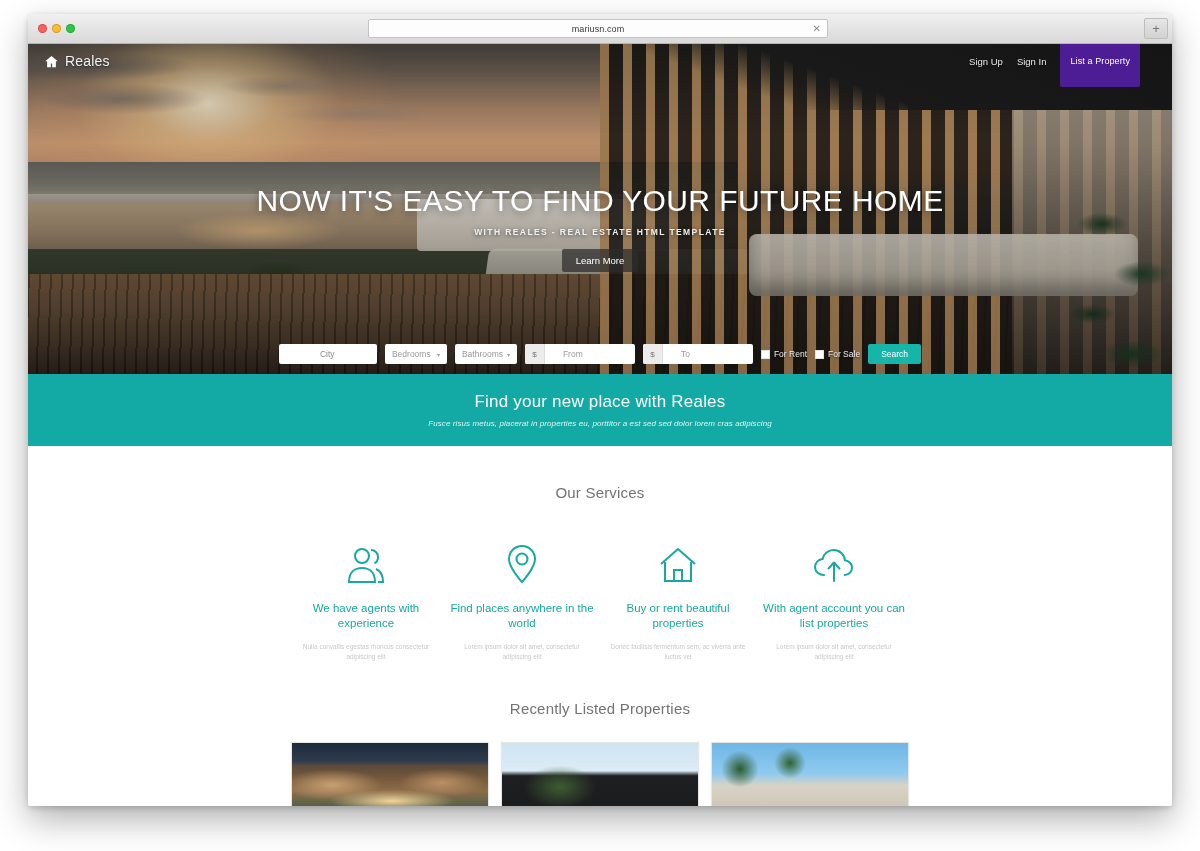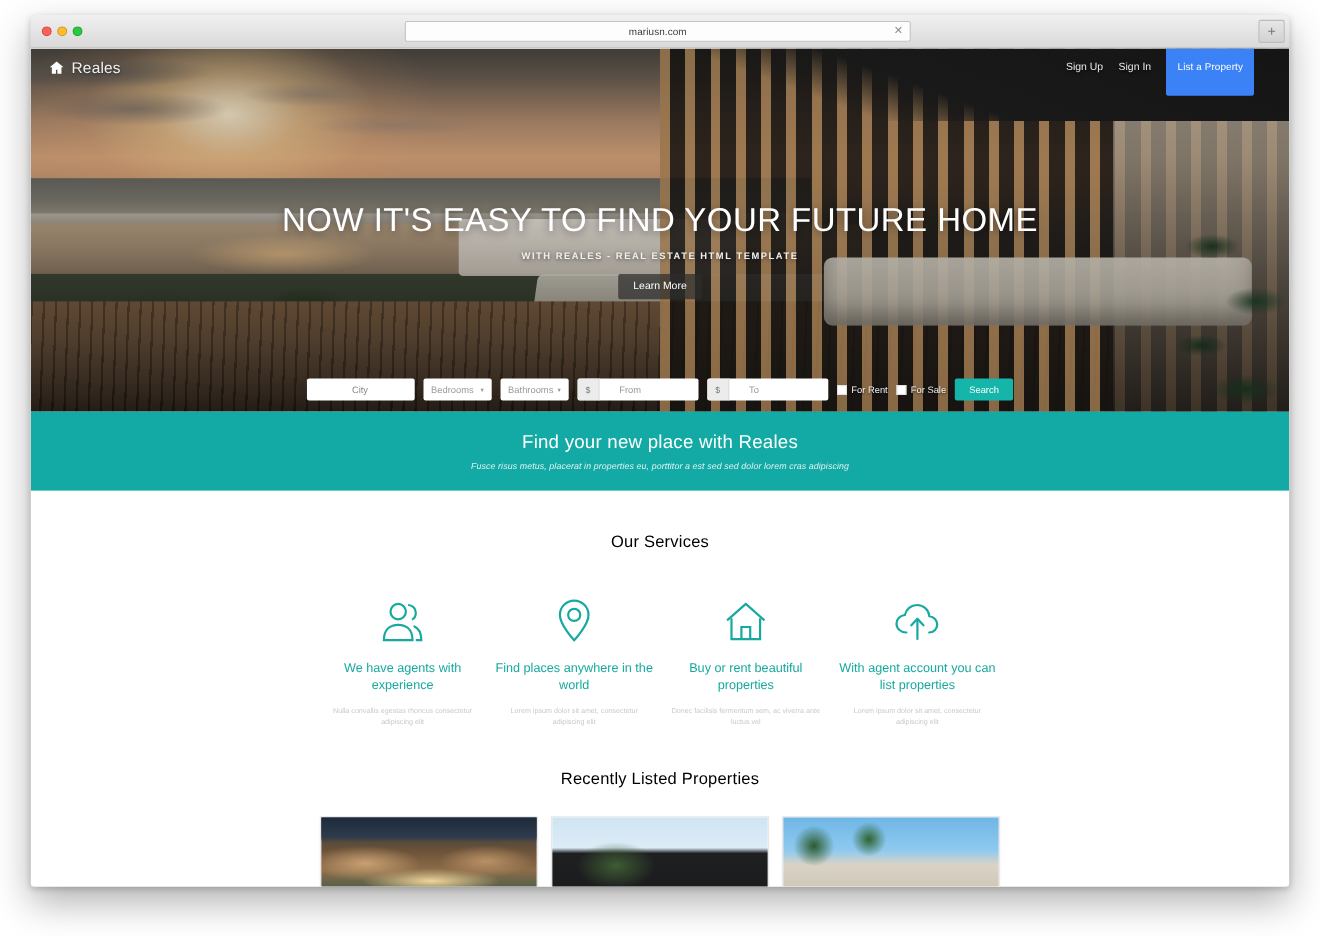--- a/index.html
+++ b/index.html
@@ -161,21 +161,21 @@
   
   .navbar {
     position:absolute; left:0; top:0; width:100%; height:34px;
     display:flex; align-items:center; z-index: 9;
   }
   .brand { display:flex; align-items:center; gap:6px; margin-left:16px; }
   .brand-name { color:#f2f2f2; font-size:14px; font-weight:400; letter-spacing:0.2px; text-shadow:0 1px 2px rgba(0,0,0,0.5); }
   .nav-right { margin-left:auto; display:flex; align-items:center; gap:14px; margin-right:32px; }
   .nav-link { color:#eaeaea; font-size:9.5px; text-shadow:0 1px 2px rgba(0,0,0,0.6); cursor:pointer; }
   .btn-list {
-    background:#3b82f6; color:#fff; font-size:9px;
+    background:#4c1d95; color:#fff; font-size:9px;
     padding:21px 10px; border-radius:2px; border:none; cursor:pointer;
     letter-spacing:0.1px;
   }
 
   
   .hero-copy { position:absolute; left:0; right:0; top:140px; text-align:center; z-index: 8; }
   .hero-title {
     color:#ffffff; font-size:30px; font-weight:300; letter-spacing:0.4px;
     text-shadow: 0 2px 8px rgba(0,0,0,0.45);
   }
@@ -221,21 +221,21 @@
   .banner {
     height:72px; background:#13aaa5;
     display:flex; flex-direction:column; align-items:center; justify-content:center;
   }
   .banner-title { color:#ffffff; font-size:17px; font-weight:300; letter-spacing:0.2px; }
   .banner-sub { margin-top:7px; color:#dff3f1; font-size:8px; font-style:italic; letter-spacing:0.1px; }
 
   
   .services { padding-top:38px; }
   .section-title {
-    text-align:center; color:#000000; font-size:15px; font-weight:300; letter-spacing:0.2px;
+    text-align:center; color:#737373; font-size:15px; font-weight:300; letter-spacing:0.2px;
   }
   .svc-grid {
     margin-top:38px; display:flex; justify-content:center; gap:0;
   }
   .svc { width:156px; text-align:center; padding:0 6px; }
   .svc-icon { height:46px; display:flex; align-items:flex-end; justify-content:center; }
   .svc-title {
     margin-top:16px; color:#17a99f; font-size:11.5px; font-weight:400; line-height:1.32;
   }
   .svc-desc {

